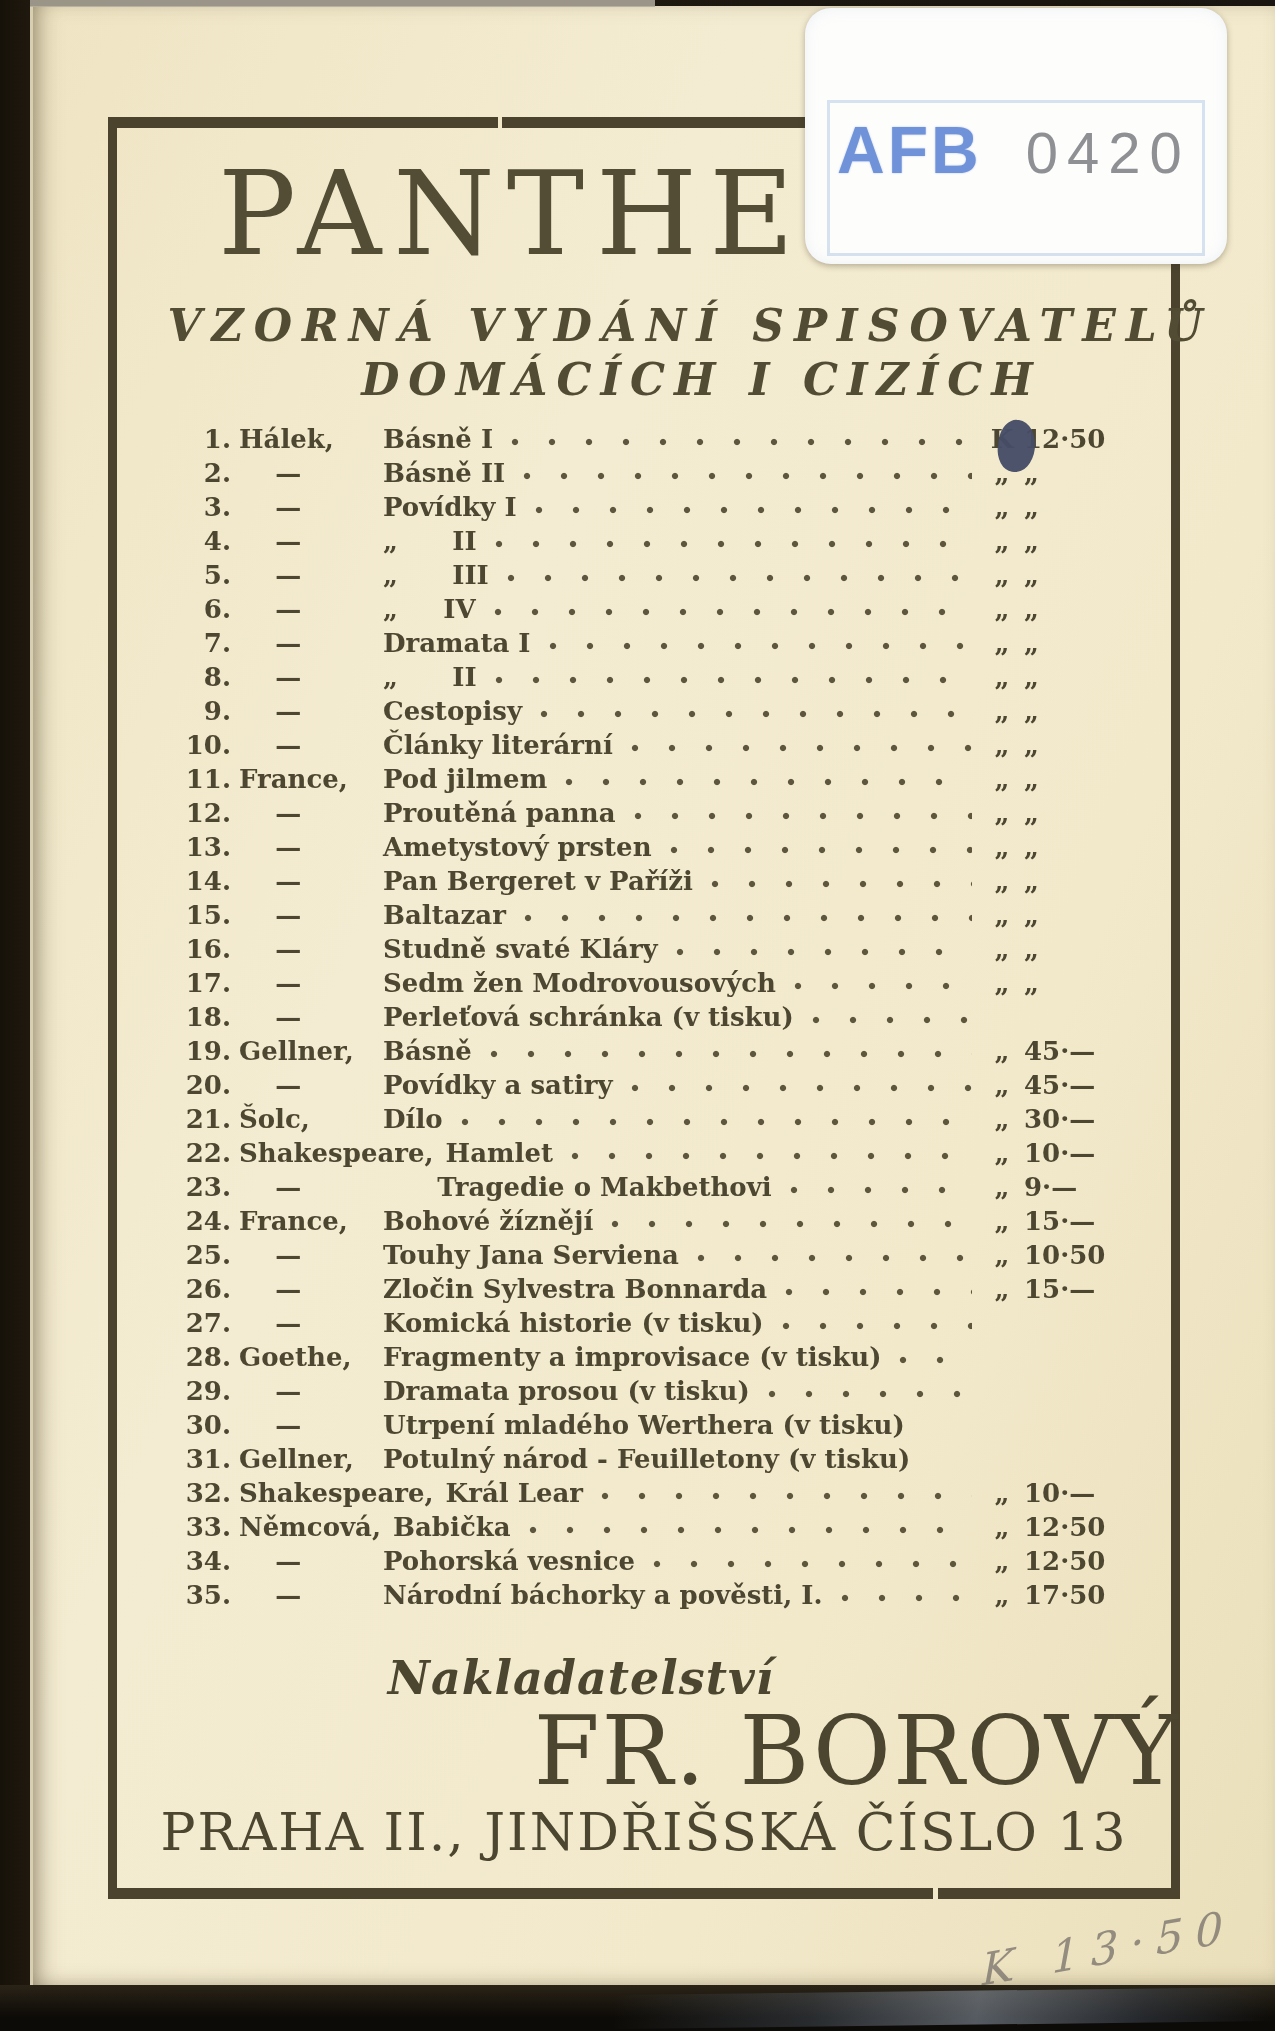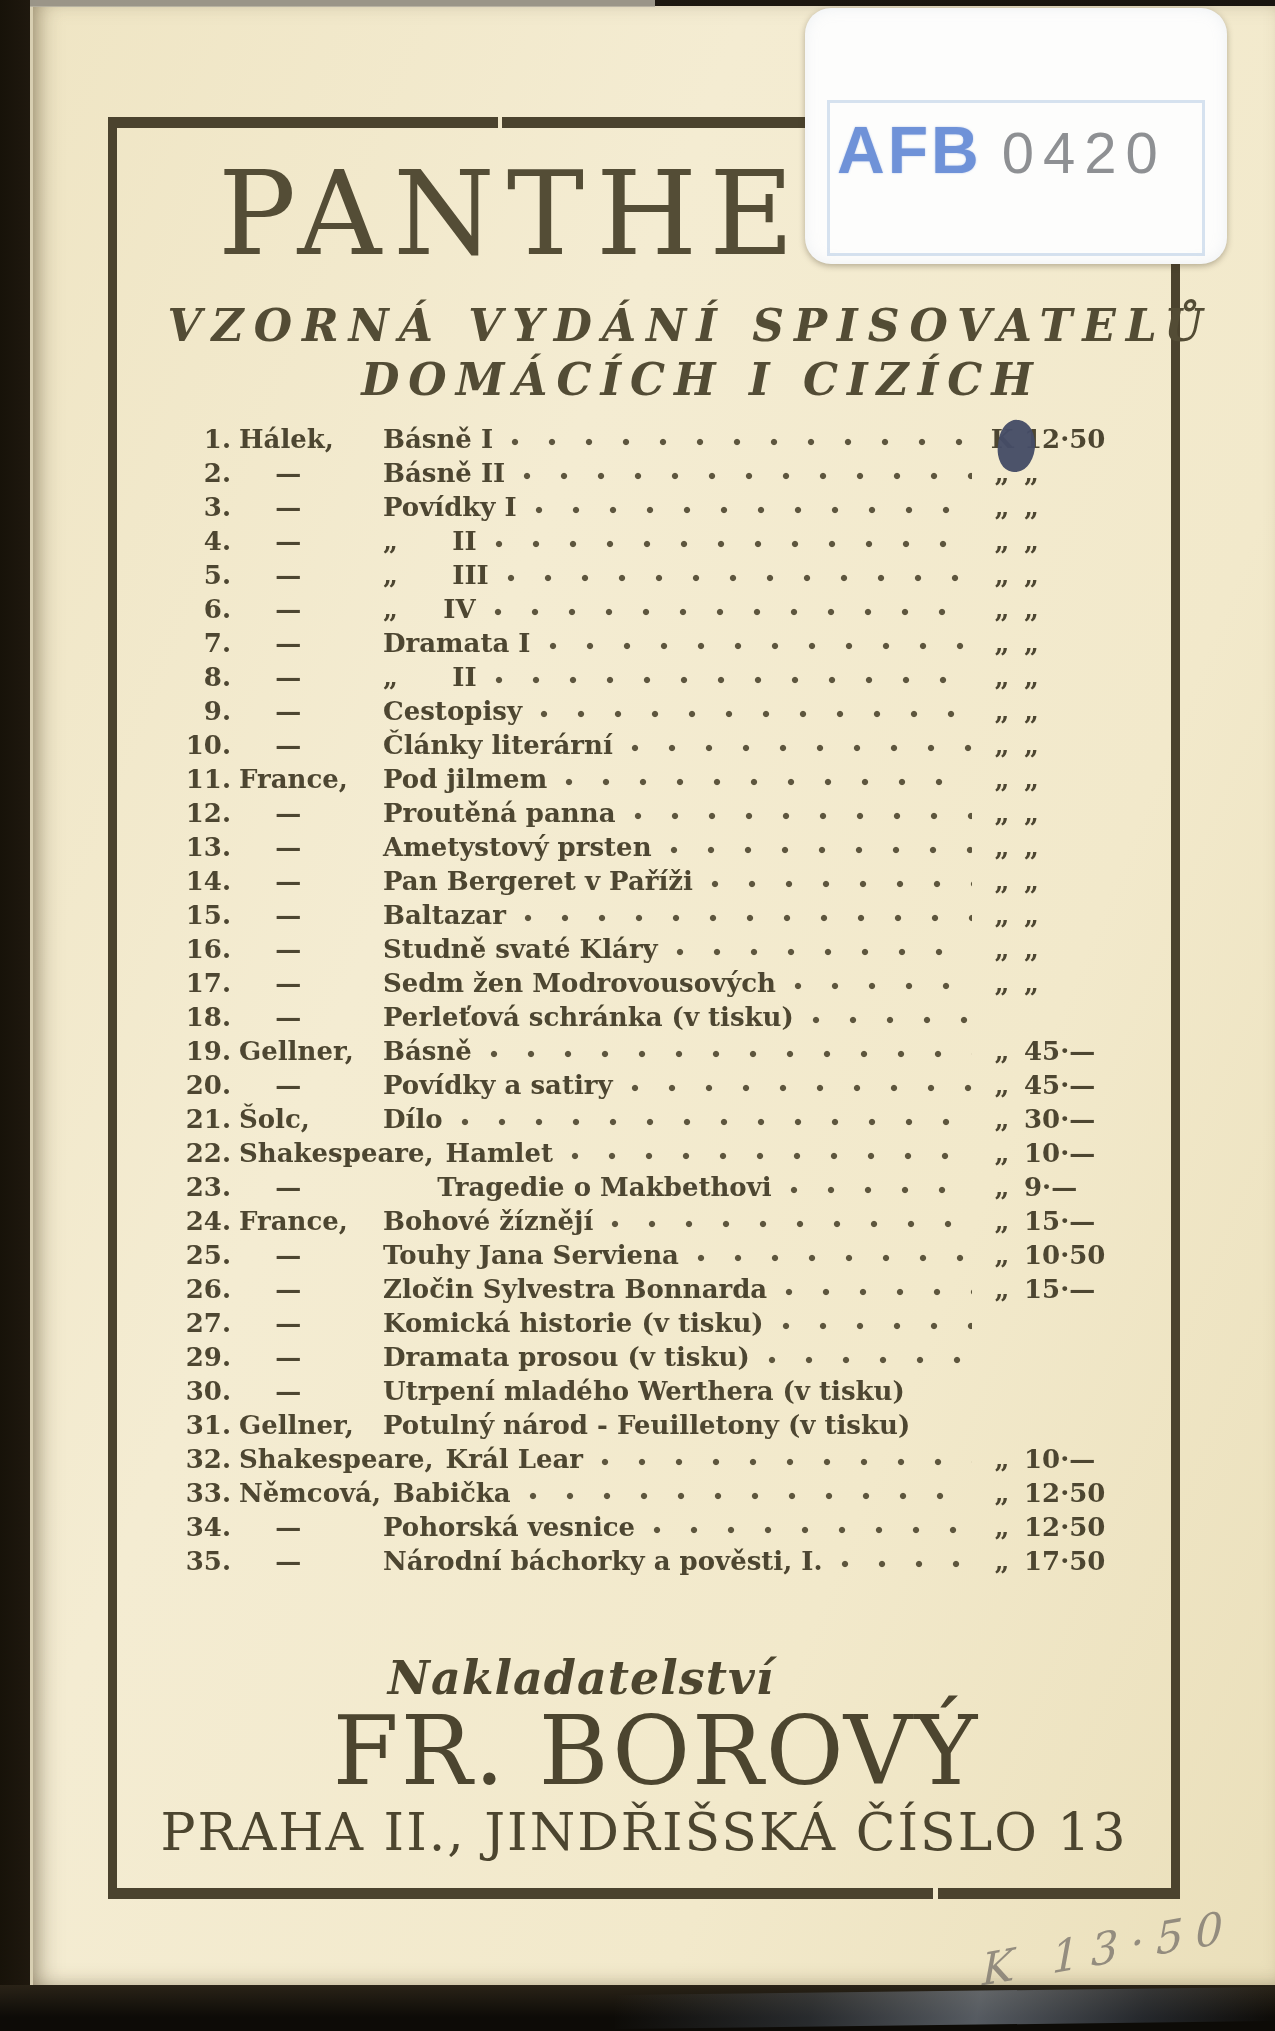--- a/index.html
+++ b/index.html
@@ -39,34 +39,34 @@
   .row .title{margin-left:12px;flex:0 0 auto;}
   .row .leader{flex:1 1 0;min-width:0;height:12px;margin:0 8px 0 16px;align-self:baseline;margin-bottom:-3px;
        background-image:radial-gradient(circle at 6px 6px, rgba(86,78,54,.95) 2.6px, rgba(86,78,54,0) 3.6px);
        background-size:37px 12px;background-repeat:repeat-x;background-position:left center;}
   .row .leader.no-dots{background:none;}
   .row .currency{width:44px;text-align:center;flex:0 0 auto;}
   .row .price{width:96px;flex:0 0 auto;}
   
   .pub-label{position:absolute;left:75px;top:1645px;width:946px;text-align:center;
        font-size:46px;font-style:italic;font-weight:700;letter-spacing:1px;color:#4c452f;}
-  .pub-name{position:absolute;left:75px;top:1690px;width:1072px;text-align:center;
-       font-size:95px;letter-spacing:2px;color:#4c452f;white-space:nowrap;padding-left:12px;}
+  .pub-name{position:absolute;left:75px;top:1690px;width:1072px;text-align:right;
+       font-size:95px;letter-spacing:2px;color:#4c452f;white-space:nowrap;}
   .pub-addr{position:absolute;left:75px;top:1796px;width:1072px;text-align:center;
        font-size:52px;letter-spacing:2px;color:#4c452f;white-space:nowrap;}
   
   .sticker{position:absolute;left:805px;top:8px;width:422px;height:256px;background:#fdfdfc;
        border-radius:26px;box-shadow:0 2px 6px rgba(60,50,30,.35), inset 0 0 14px rgba(190,205,220,.25);}
   .sticker-box{position:absolute;left:22px;top:92px;width:372px;height:150px;
        border:3px solid rgba(140,175,215,.35);}
   .stamp-row{position:absolute;left:32px;top:104px;display:flex;align-items:baseline;gap:20px;
        font-family:"Liberation Sans", sans-serif;}
   .stamp-afb{font-size:66px;font-weight:700;letter-spacing:3px;color:#6f92d8;
        text-shadow:0 0 2px rgba(111,146,216,.55);}
-  .stamp-num{font-size:58px;font-weight:400;letter-spacing:9px;color:#8e9093;}
+  .stamp-num{font-size:58px;font-weight:400;letter-spacing:9px;color:#8e9093;margin-left:24px;}
   
   .ink-blob{position:absolute;left:998px;top:420px;width:37px;height:52px;background:#454c66;
        border-radius:46% 54% 50% 48%;transform:rotate(7deg);opacity:.96;}
   
   .pencil{position:absolute;left:980px;top:1922px;font-size:44px;font-style:italic;
        letter-spacing:12px;color:rgba(125,119,110,.8);transform:rotate(-10deg) skewX(-10deg);white-space:nowrap;}
 </style>
 </head>
 <body>
 
@@ -318,20 +318,28 @@
 
   <div class="row">
     <span class="num">27.</span>
     <span class="author">&nbsp;&nbsp;&nbsp;&nbsp;—</span>
     <span class="title">Komická historie (v tisku)</span>
     <span class="leader"></span>
     <span class="currency"></span>
     <span class="price"></span>
   </div>
 
+  <div class="row">
+    <span class="num">28.</span>
+    <span class="author">Goethe,</span>
+    <span class="title">Fragmenty a improvisace (v tisku)</span>
+    <span class="leader"></span>
+    <span class="currency"></span>
+    <span class="price"></span>
+  </div>
 
   <div class="row">
     <span class="num">29.</span>
     <span class="author">&nbsp;&nbsp;&nbsp;&nbsp;—</span>
     <span class="title">Dramata prosou (v tisku)</span>
     <span class="leader"></span>
     <span class="currency"></span>
     <span class="price"></span>
   </div>
 

